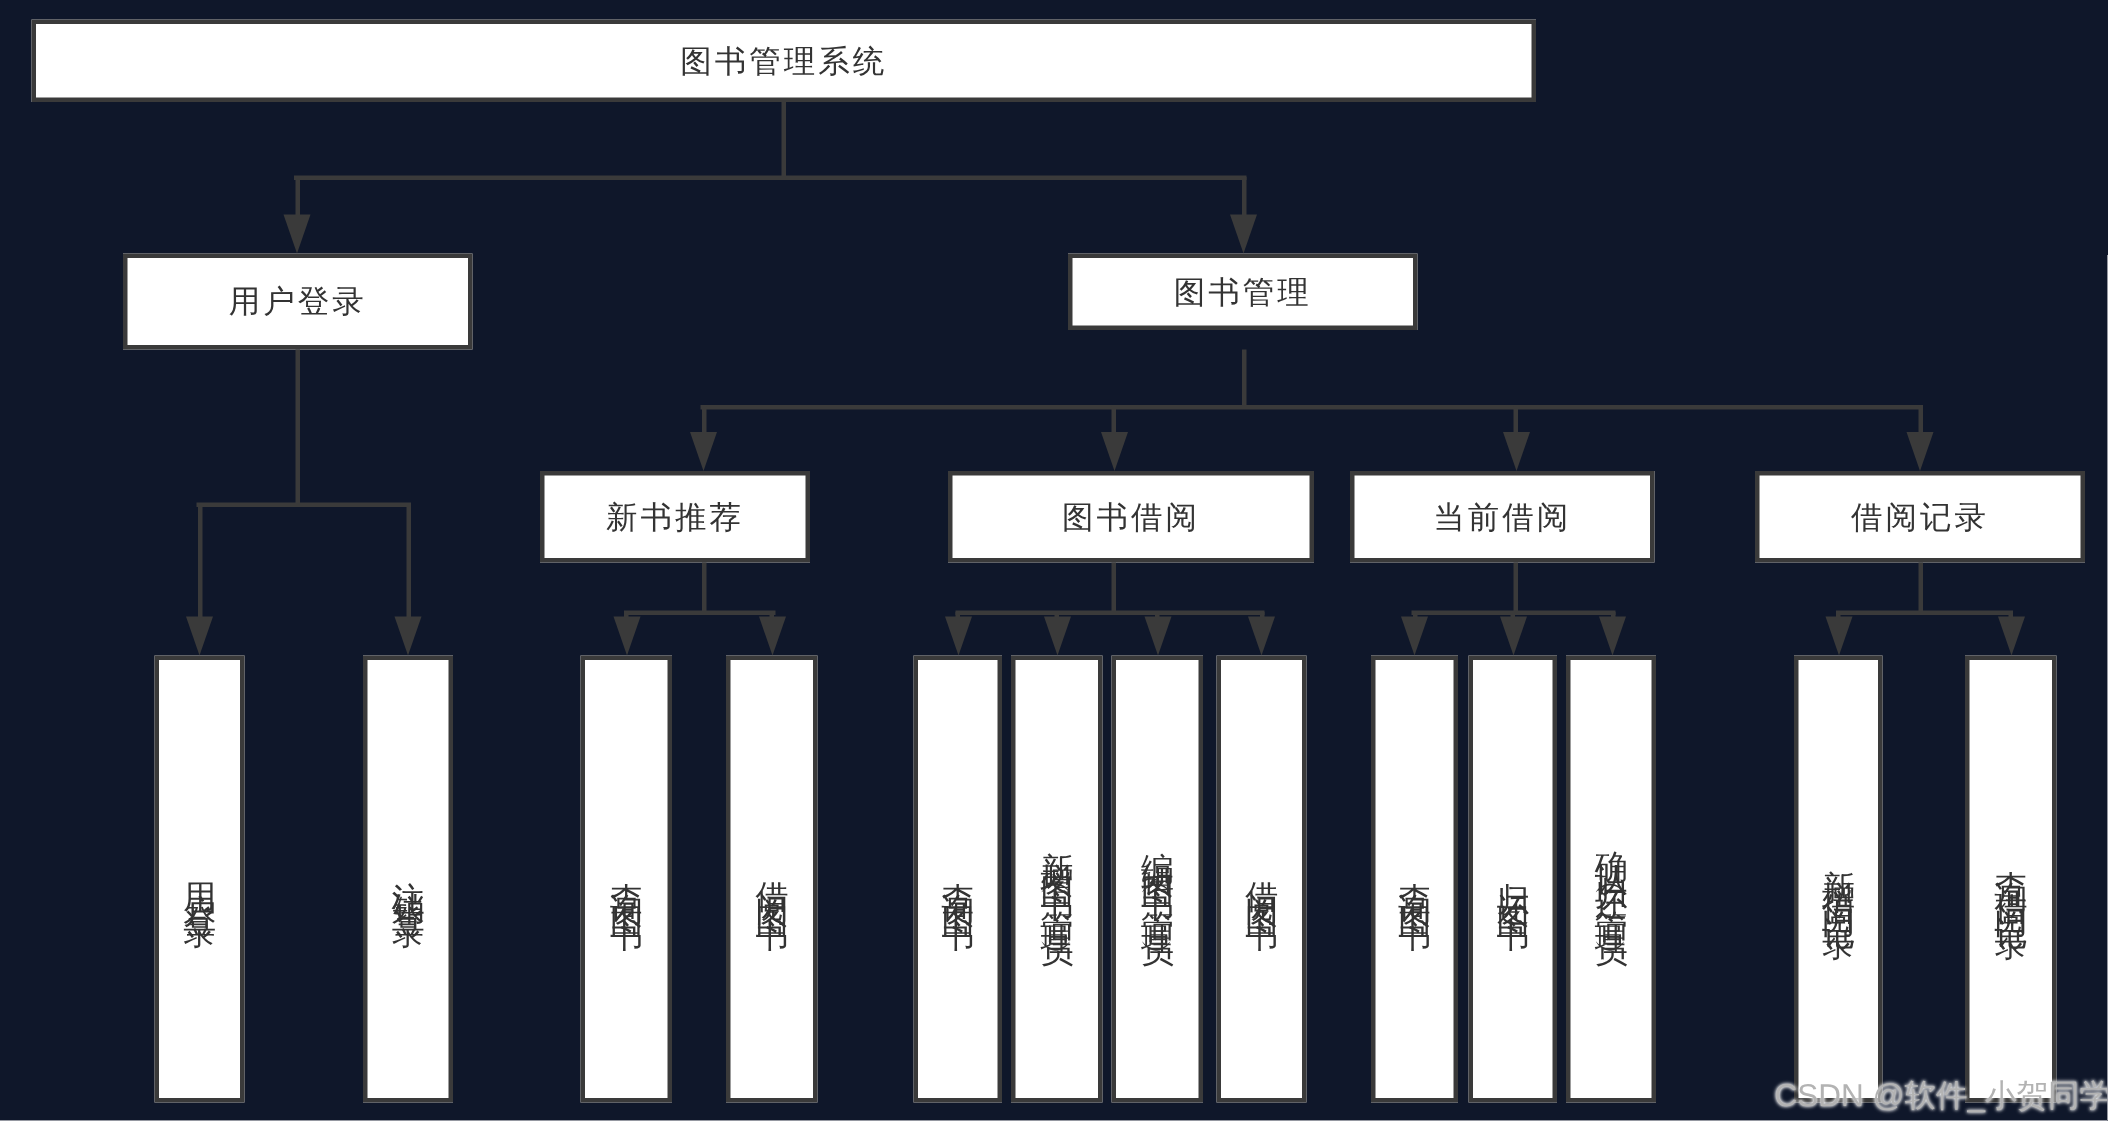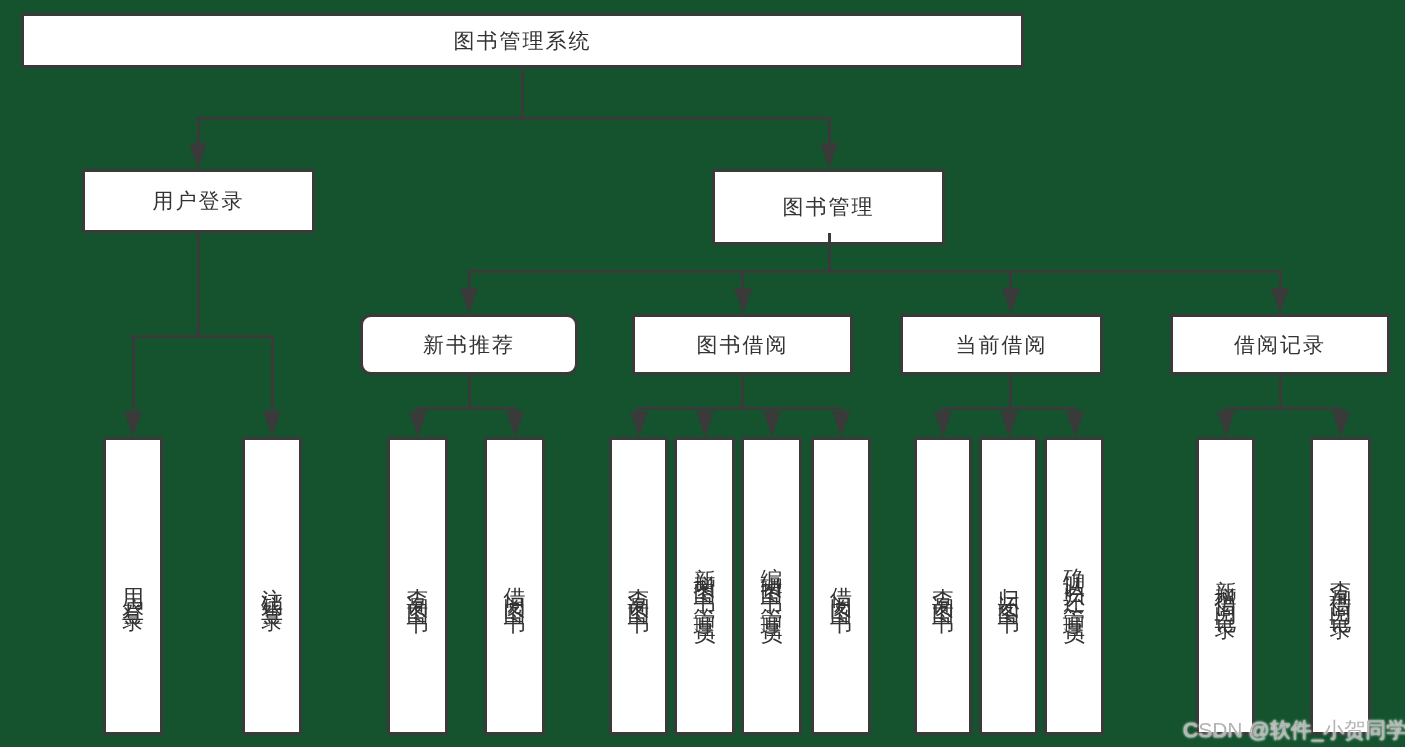--- a/index.html
+++ b/index.html
@@ -1,17 +1,17 @@
 <!DOCTYPE html>
 <html><head>
 <meta charset="utf-8">
 <style>
   html,body { margin:0; padding:0; background:#ffffff; }
   .stage {
-    position:relative; width:1405px; height:747px; background:#14532d;
+    position:relative; width:1405px; height:747px; background:#0f172a;
     font-family:"Liberation Sans", sans-serif; overflow:hidden;
   }
   .box {
     position:absolute; box-sizing:border-box;
     border:3px solid #3a3a3a; background:#ffffff;
     display:flex; align-items:center; justify-content:center;
     color:#333333;
   }
   .hlabel { font-size:21px; letter-spacing:2px; white-space:nowrap; }
   .vbox .vlabel {
@@ -35,28 +35,28 @@
 
 <div class="stage">
 
   <div class="box" style="left:21px; top:13px; width:1003px; height:55px;">
     <span class="hlabel">图书管理系统</span>
   </div>
 
   <div class="box" style="left:82px; top:169px; width:233px; height:64px;">
     <span class="hlabel">用户登录</span>
   </div>
-  <div class="box" style="left:712px; top:169px; width:233px; height:76px;">
+  <div class="box" style="left:712px; top:169px; width:233px; height:51px;">
     <span class="hlabel">图书管理</span>
   </div>
 
-  <div class="box" style="left:360px; top:314px; width:218px; height:61px;border-radius:11px;">
+  <div class="box" style="left:360px; top:314px; width:180px; height:61px;">
     <span class="hlabel">新书推荐</span>
   </div>
-  <div class="box" style="left:632px; top:314px; width:221px; height:61px;">
+  <div class="box" style="left:632px; top:314px; width:244px; height:61px;">
     <span class="hlabel">图书借阅</span>
   </div>
   <div class="box" style="left:900px; top:314px; width:203px; height:61px;">
     <span class="hlabel">当前借阅</span>
   </div>
   <div class="box" style="left:1170px; top:314px; width:220px; height:61px;">
     <span class="hlabel">借阅记录</span>
   </div>
 
   <div class="box vbox" style="left:103px; top:437px; width:60px; height:298px;">

